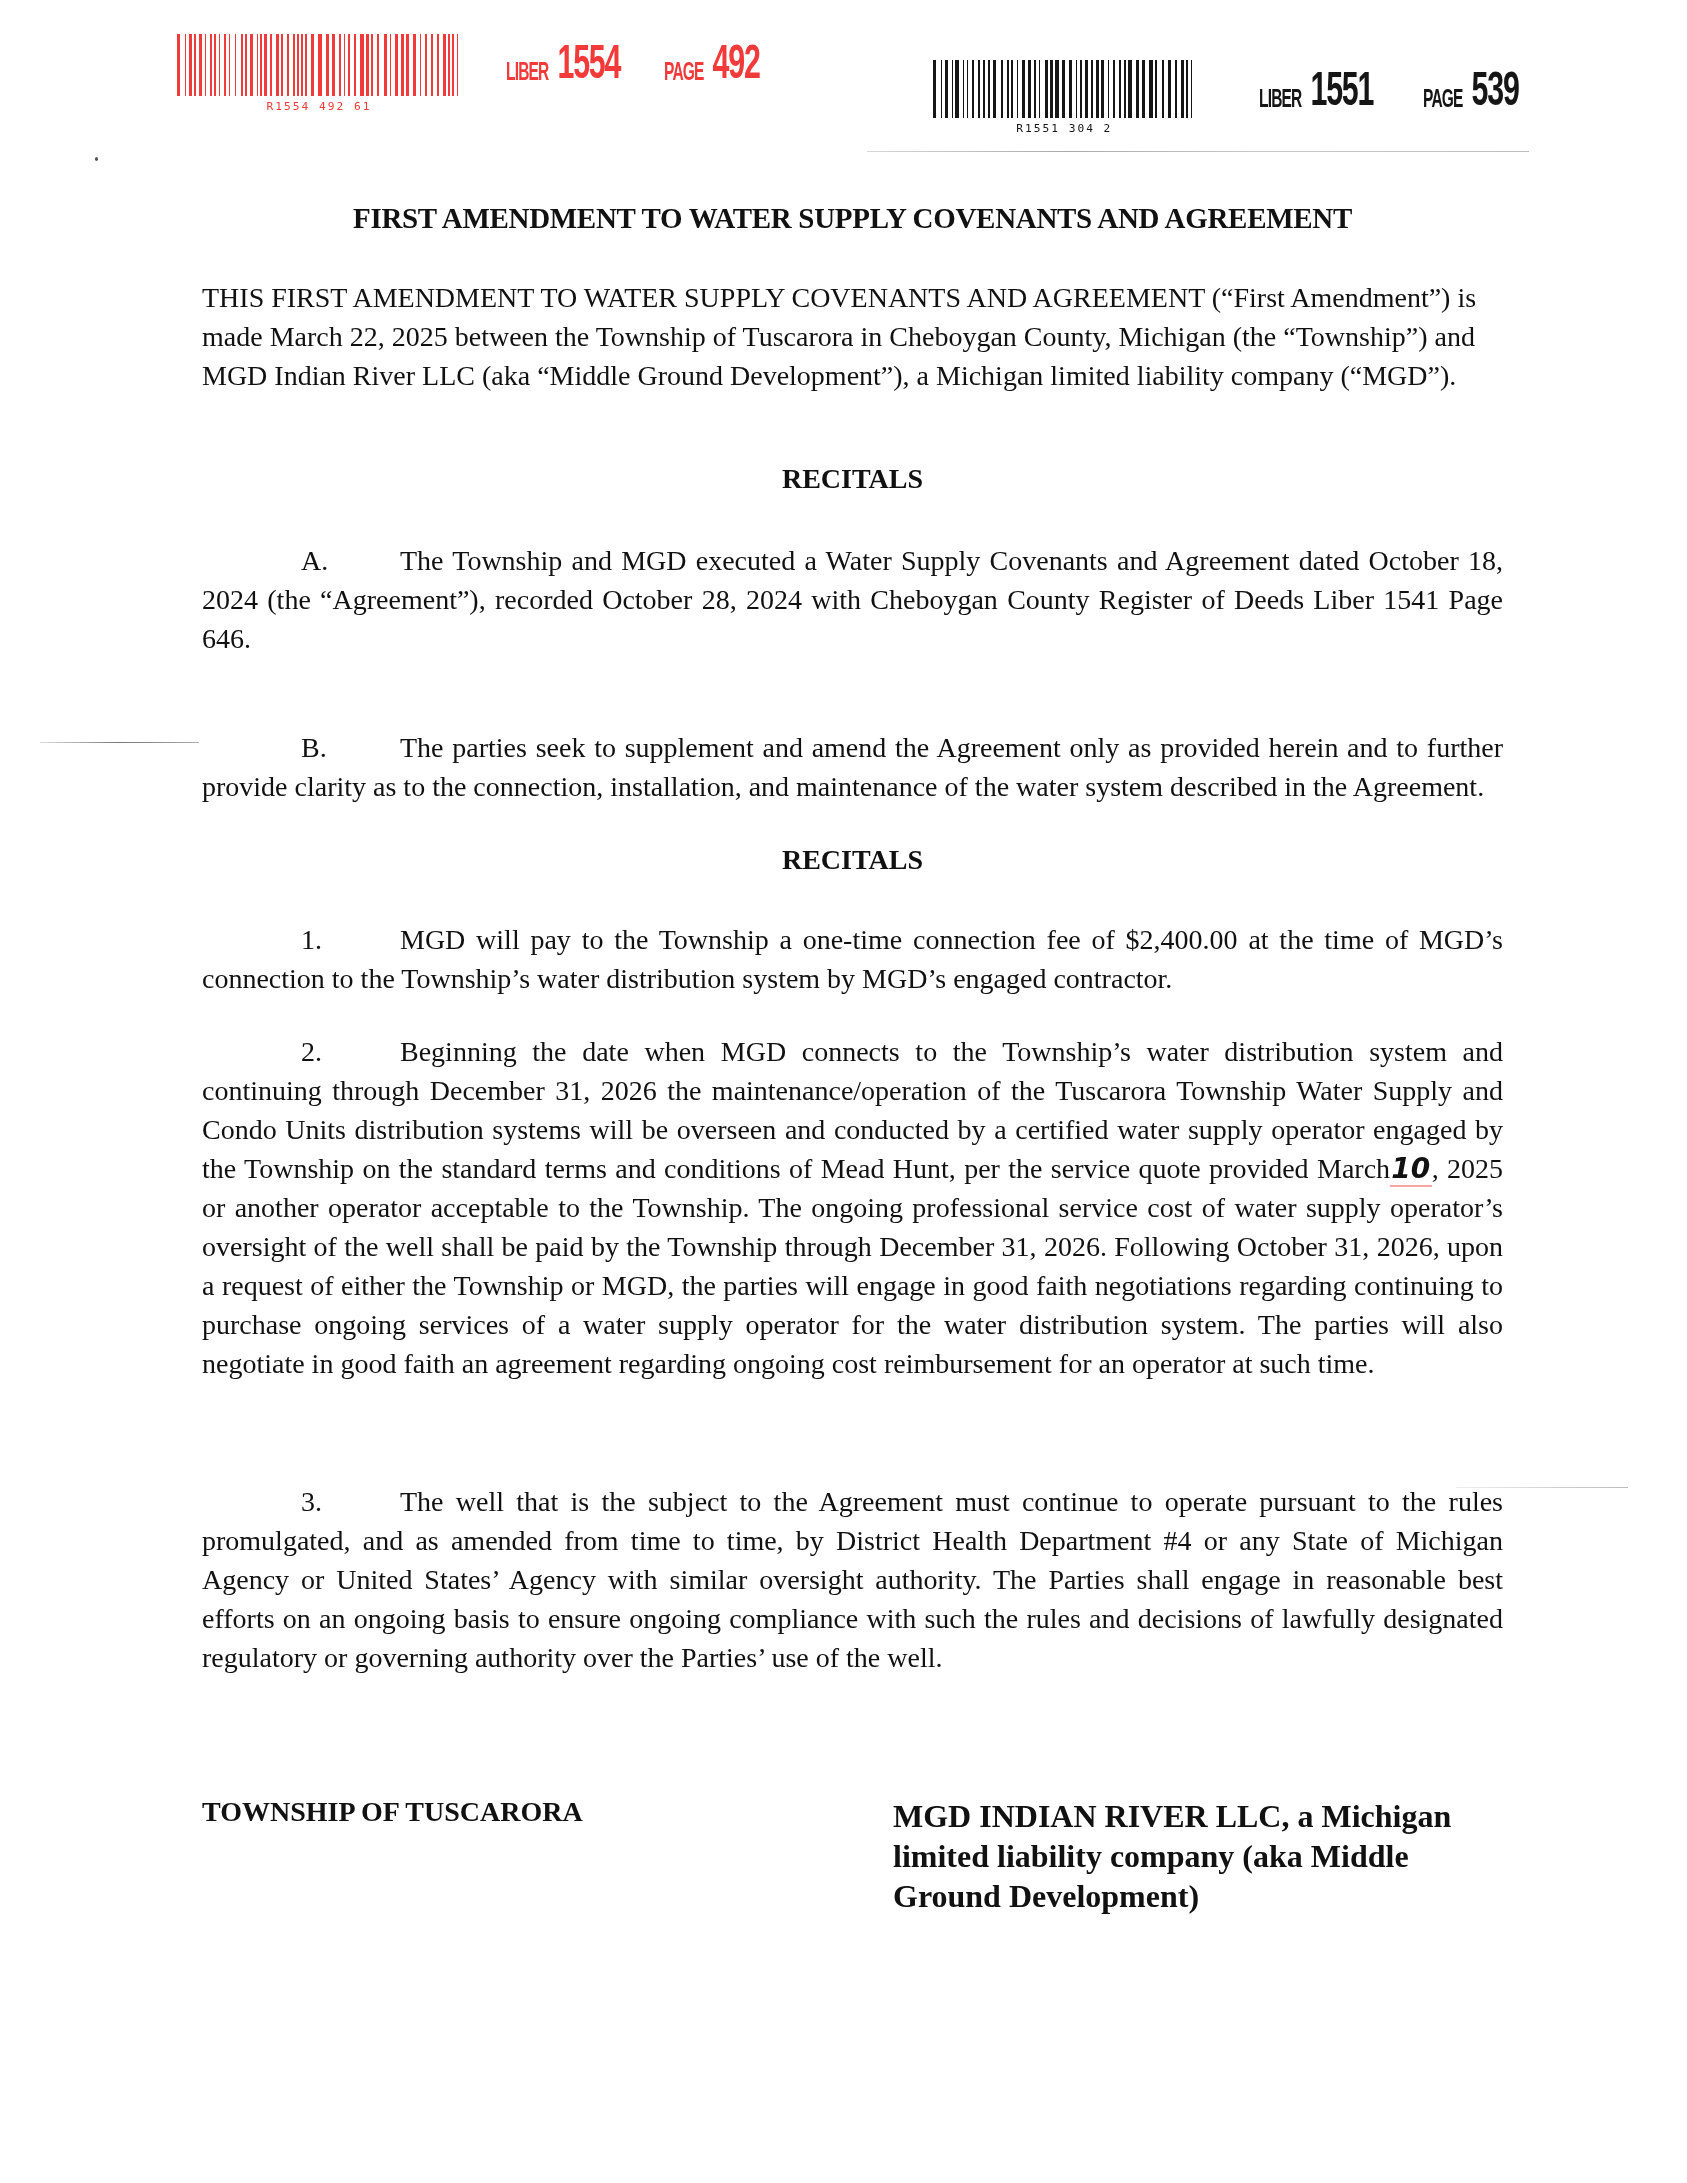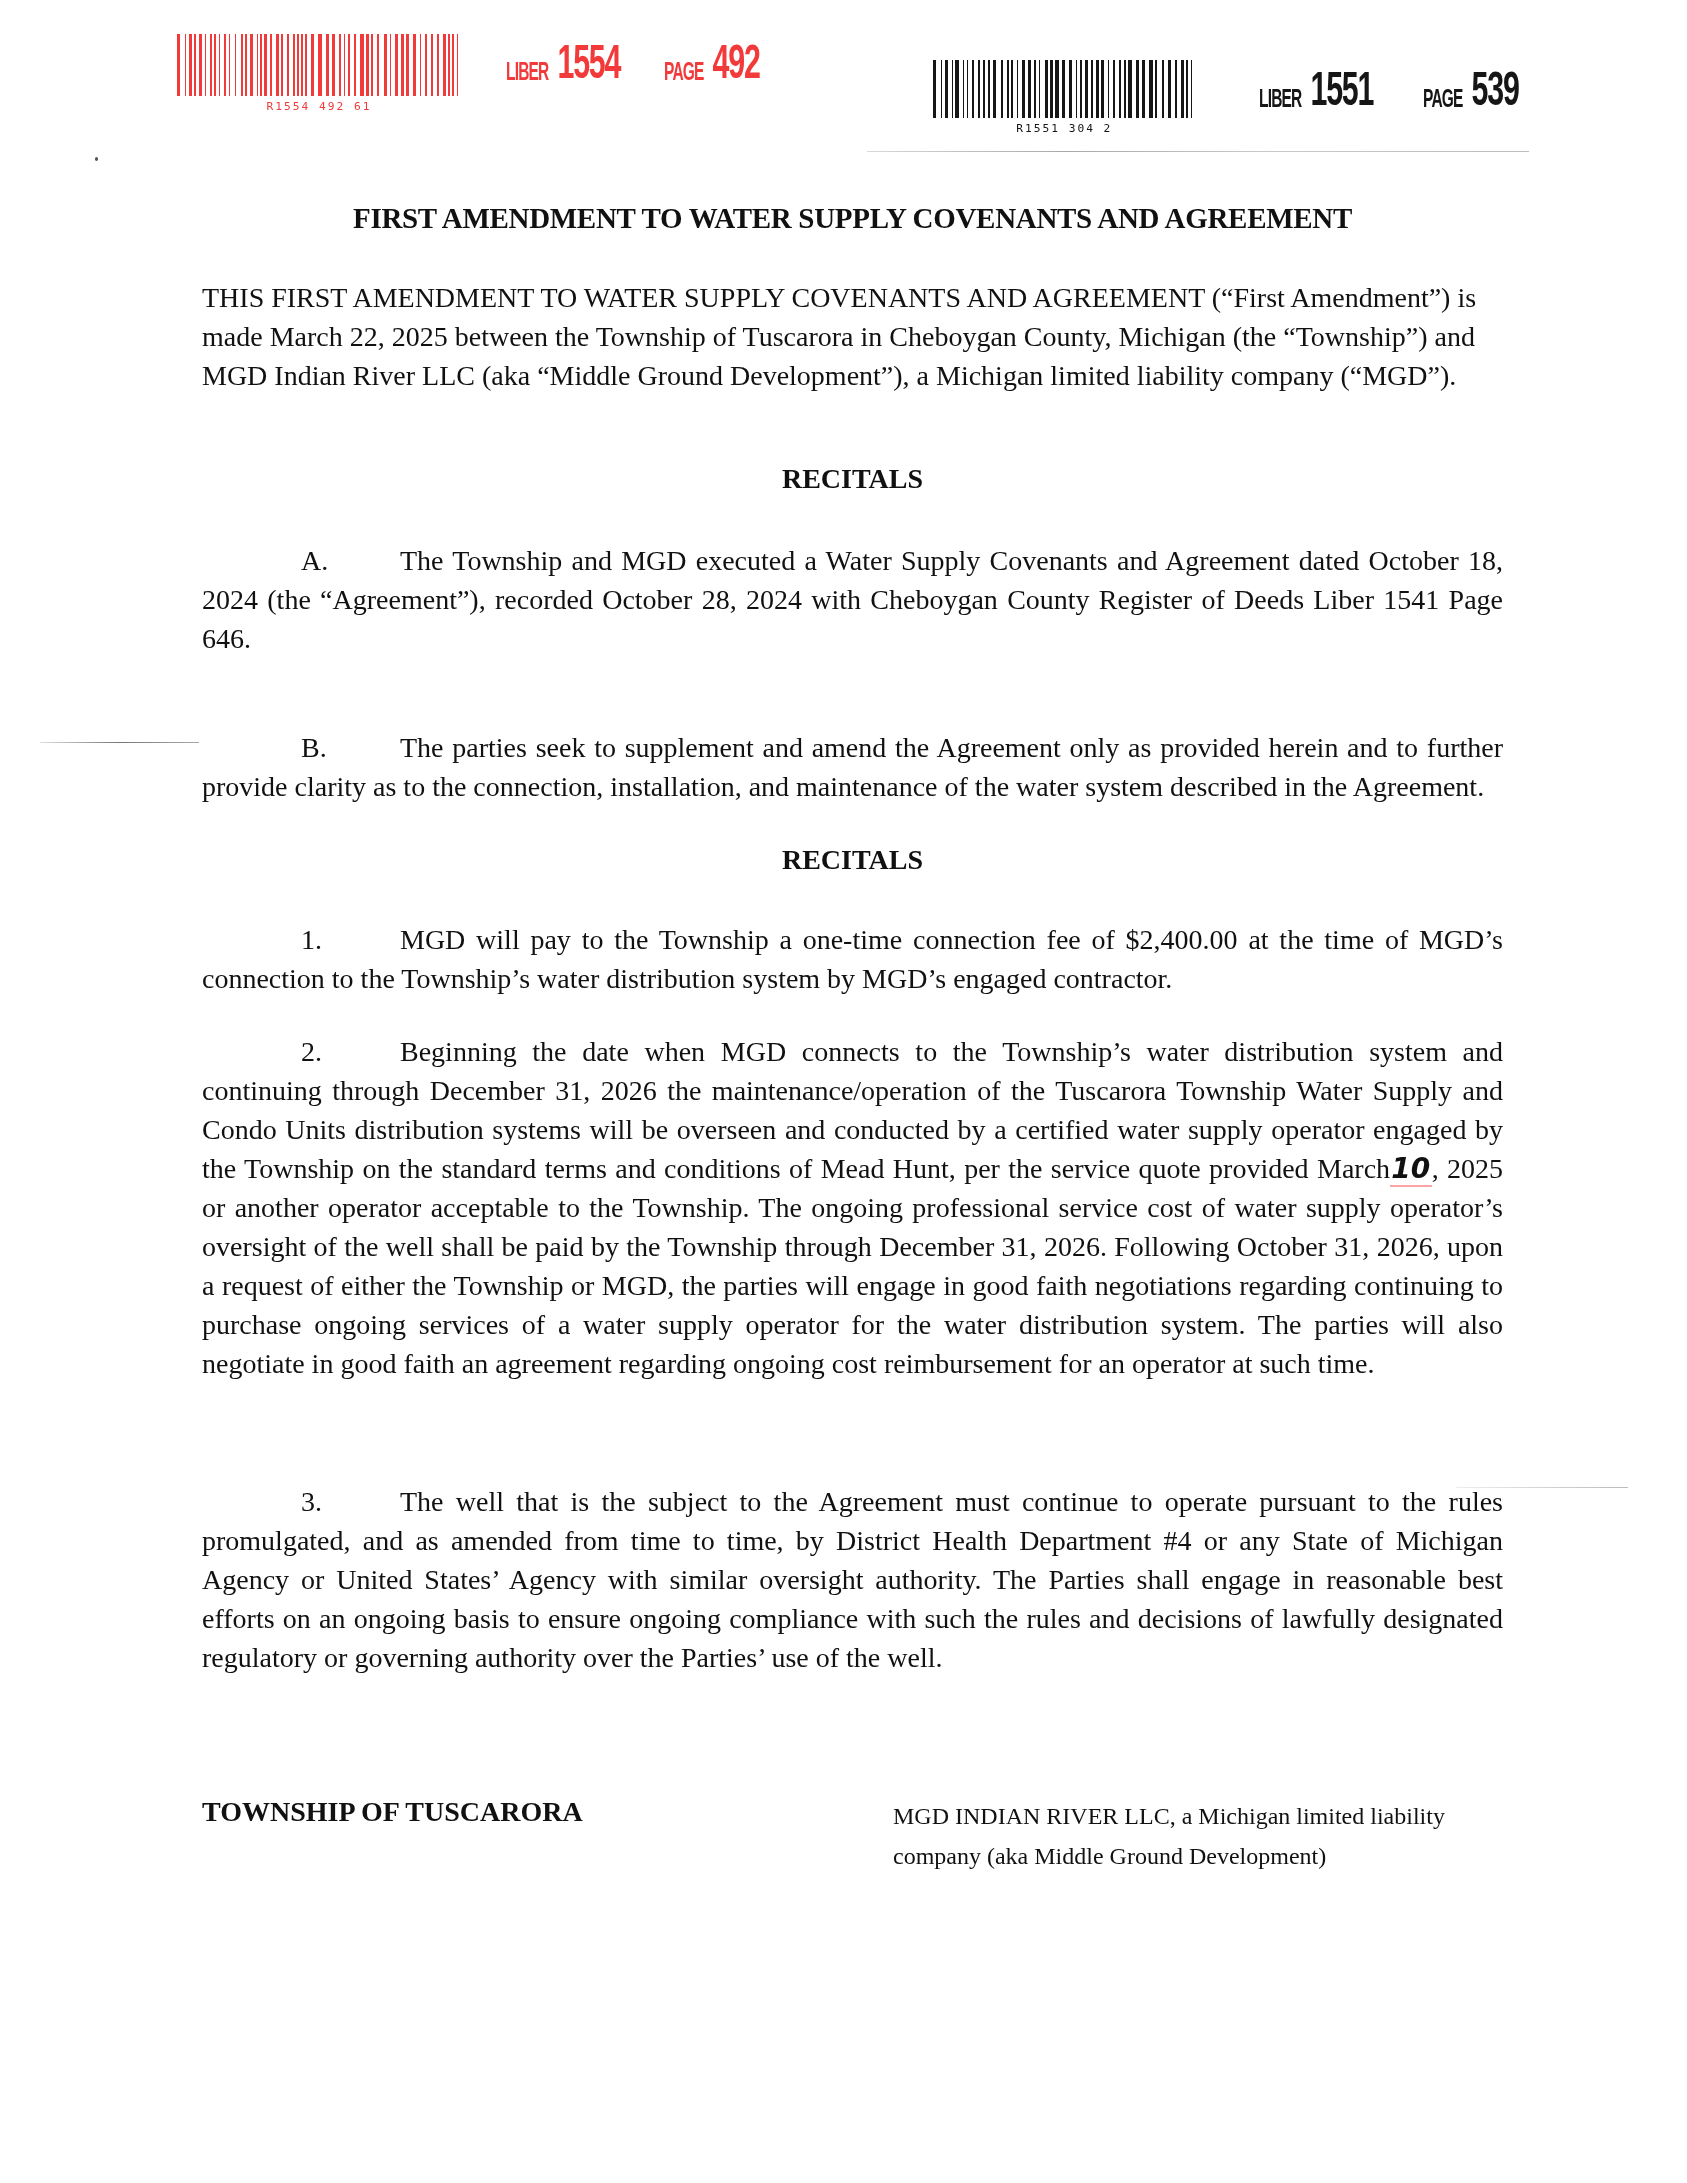--- a/index.html
+++ b/index.html
@@ -22,21 +22,21 @@
   .scan-line { position:absolute; height:1.3px; background:linear-gradient(90deg,#d8d8d8,#a9a9a9 30%,#c9c9c9 60%,#bdbdbd); }
   .speck { position:absolute; width:3.3px; height:4px; background:#555; border-radius:50%; }
   .title { position:absolute; left:202px; width:1301px; top:202px; text-align:center; font-weight:bold; font-size:29px; letter-spacing:-0.3px; }
   .para { position:absolute; left:202px; width:1301px; font-size:28px; line-height:39px; text-align:justify; }
   .para.left { text-align:left; }
   .heading { position:absolute; left:202px; width:1301px; text-align:center; font-weight:bold; font-size:28px; }
   .num-label { display:inline-block; width:99px; padding-left:99px; box-sizing:content-box; }
   .hand { font-family:"DejaVu Sans",sans-serif; font-style:italic; font-weight:bold; border-bottom:2px solid #fca5a5; padding:0 1.3px; }
 
   .sig-left { position:absolute; left:202px; top:1796px; font-weight:bold; font-size:28px; }
-  .sig-right { position:absolute; left:893px; top:1796px; width:595px; font-weight:normal; font-size:24px; line-height:40px; }
+  .sig-right { position:absolute; left:893px; top:1796px; width:595px; font-weight:bold; font-size:32px; line-height:40px; }
 </style>
 </head>
 <body>
 
 <div class="stamp" id="stamp-red">
   <div class="barcode-block">
     <div class="barcode" id="bc-red">
         <span style="width: 3.3px; margin-right: 4.6px;"></span>
         <span style="width: 1.3px; margin-right: 2.6px;"></span>
         <span style="width: 3.3px; margin-right: 2px;"></span>

